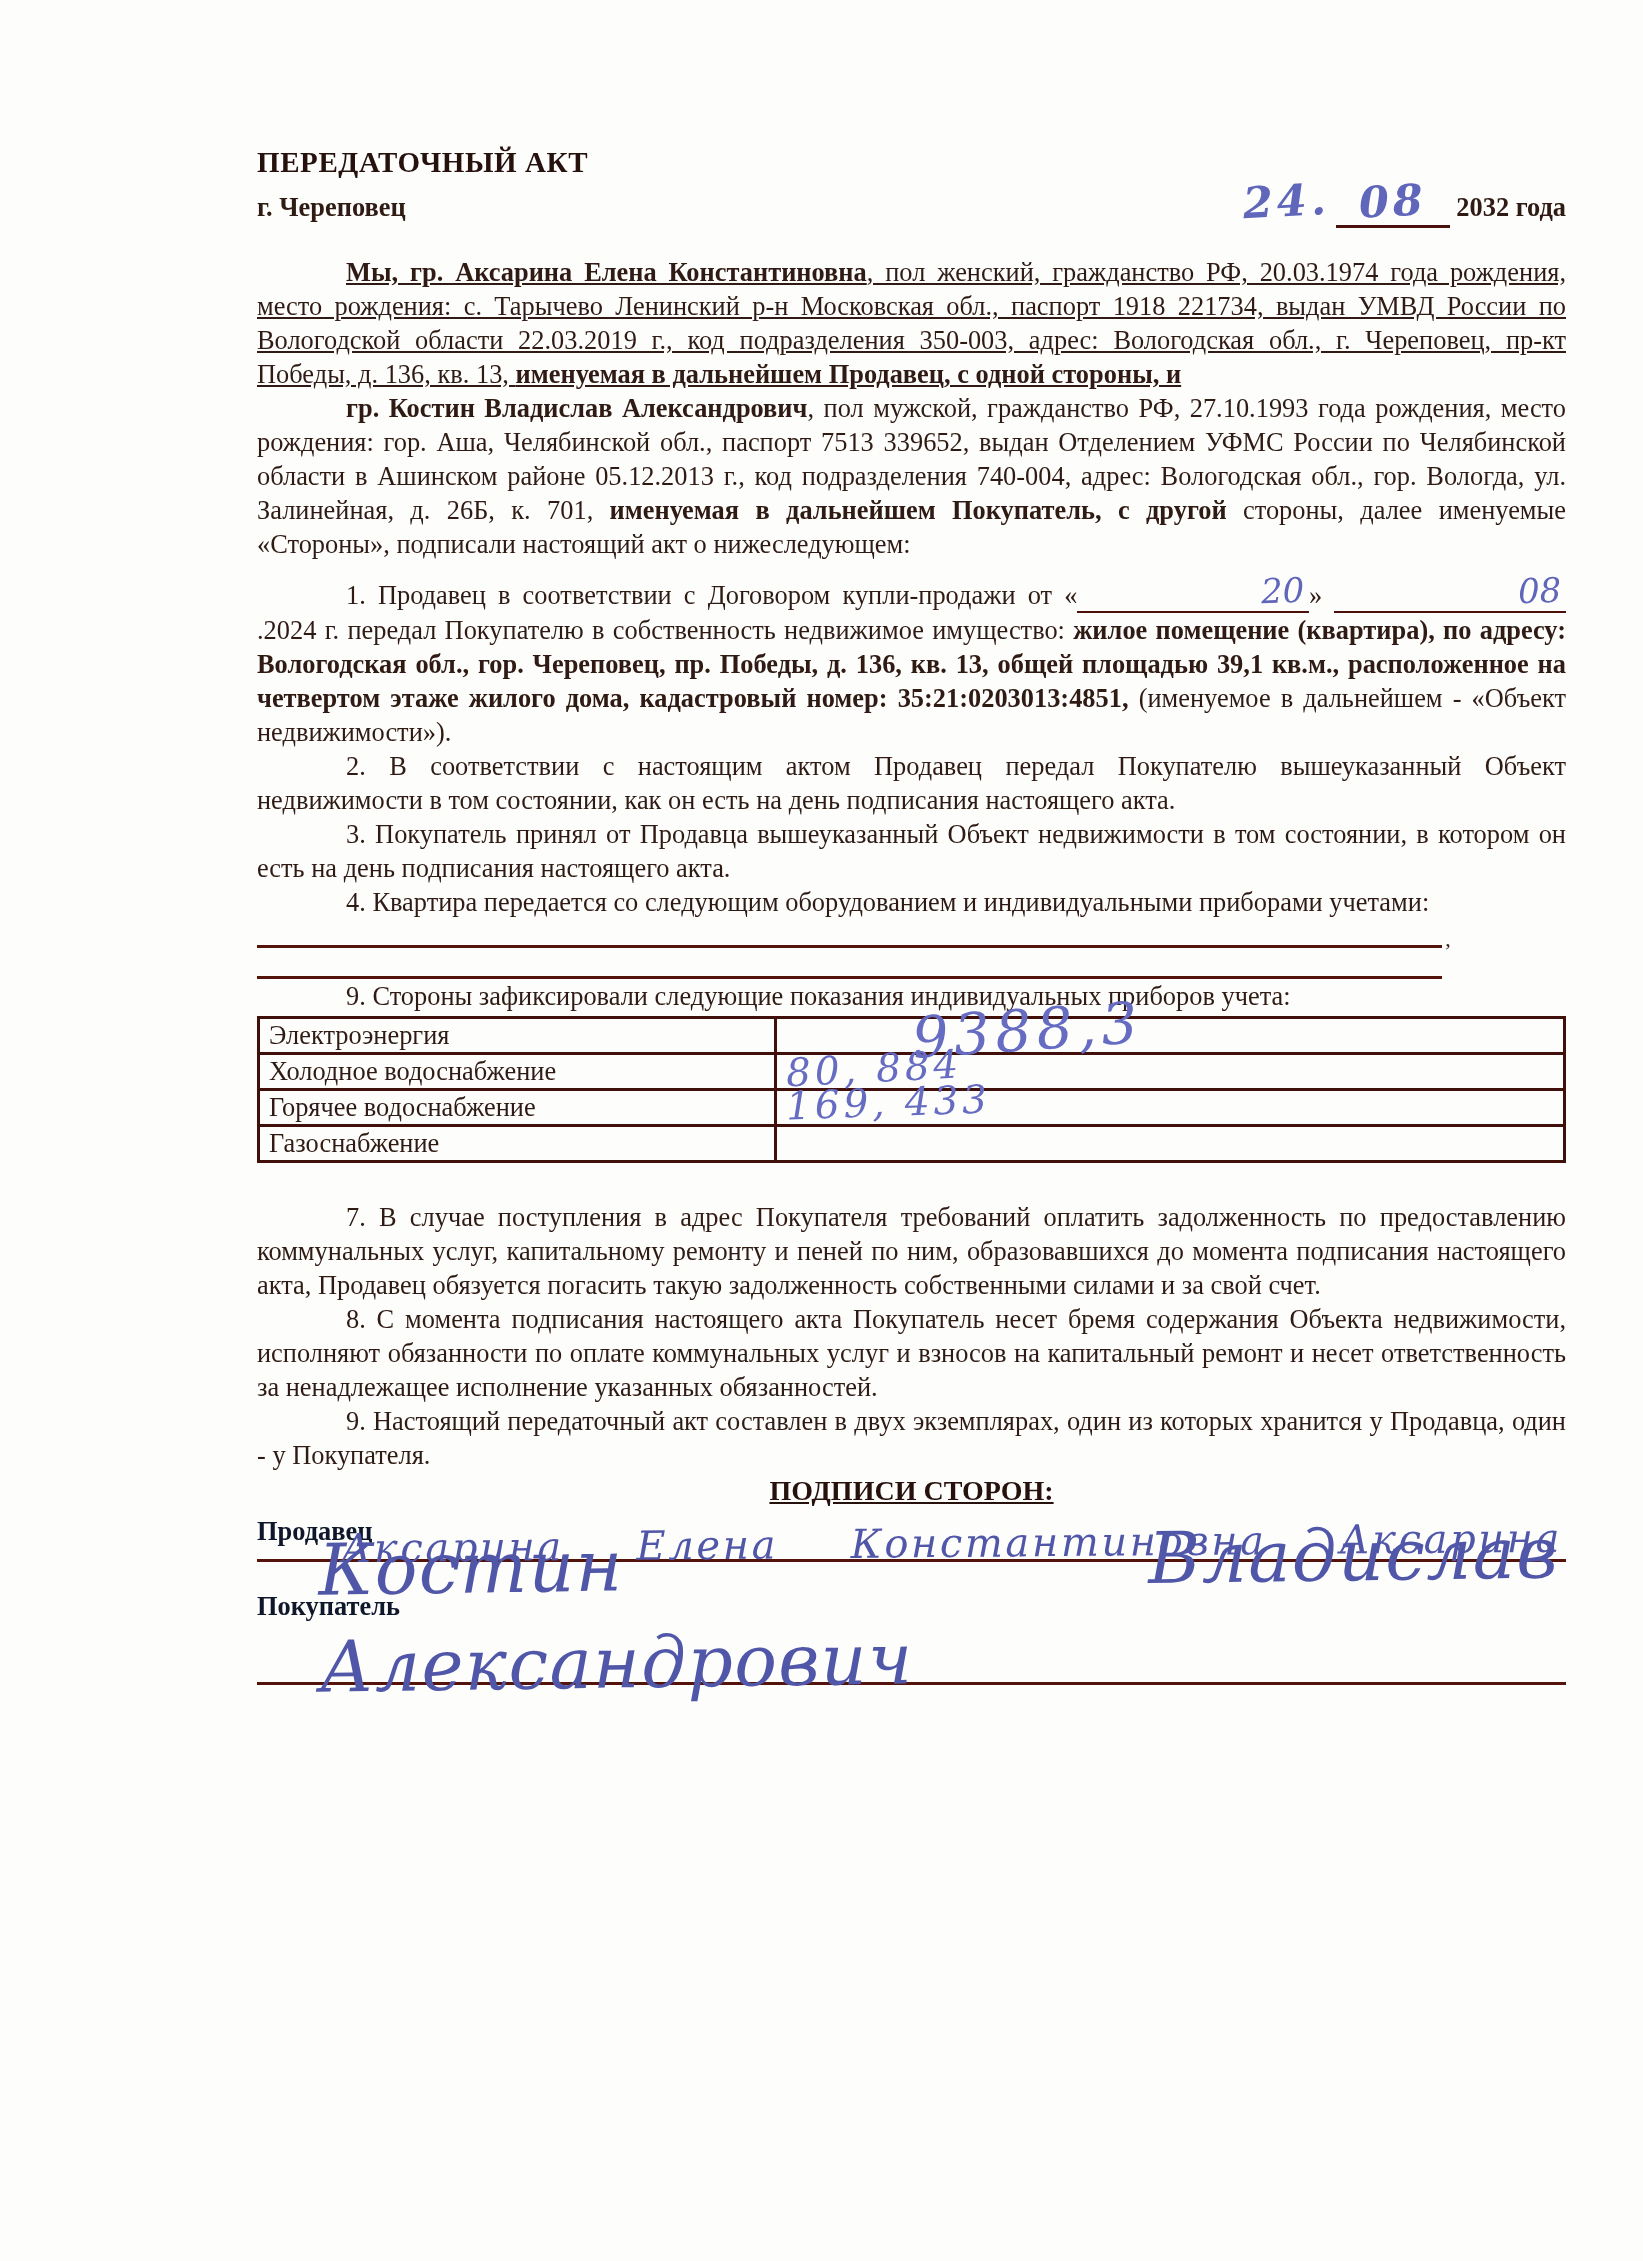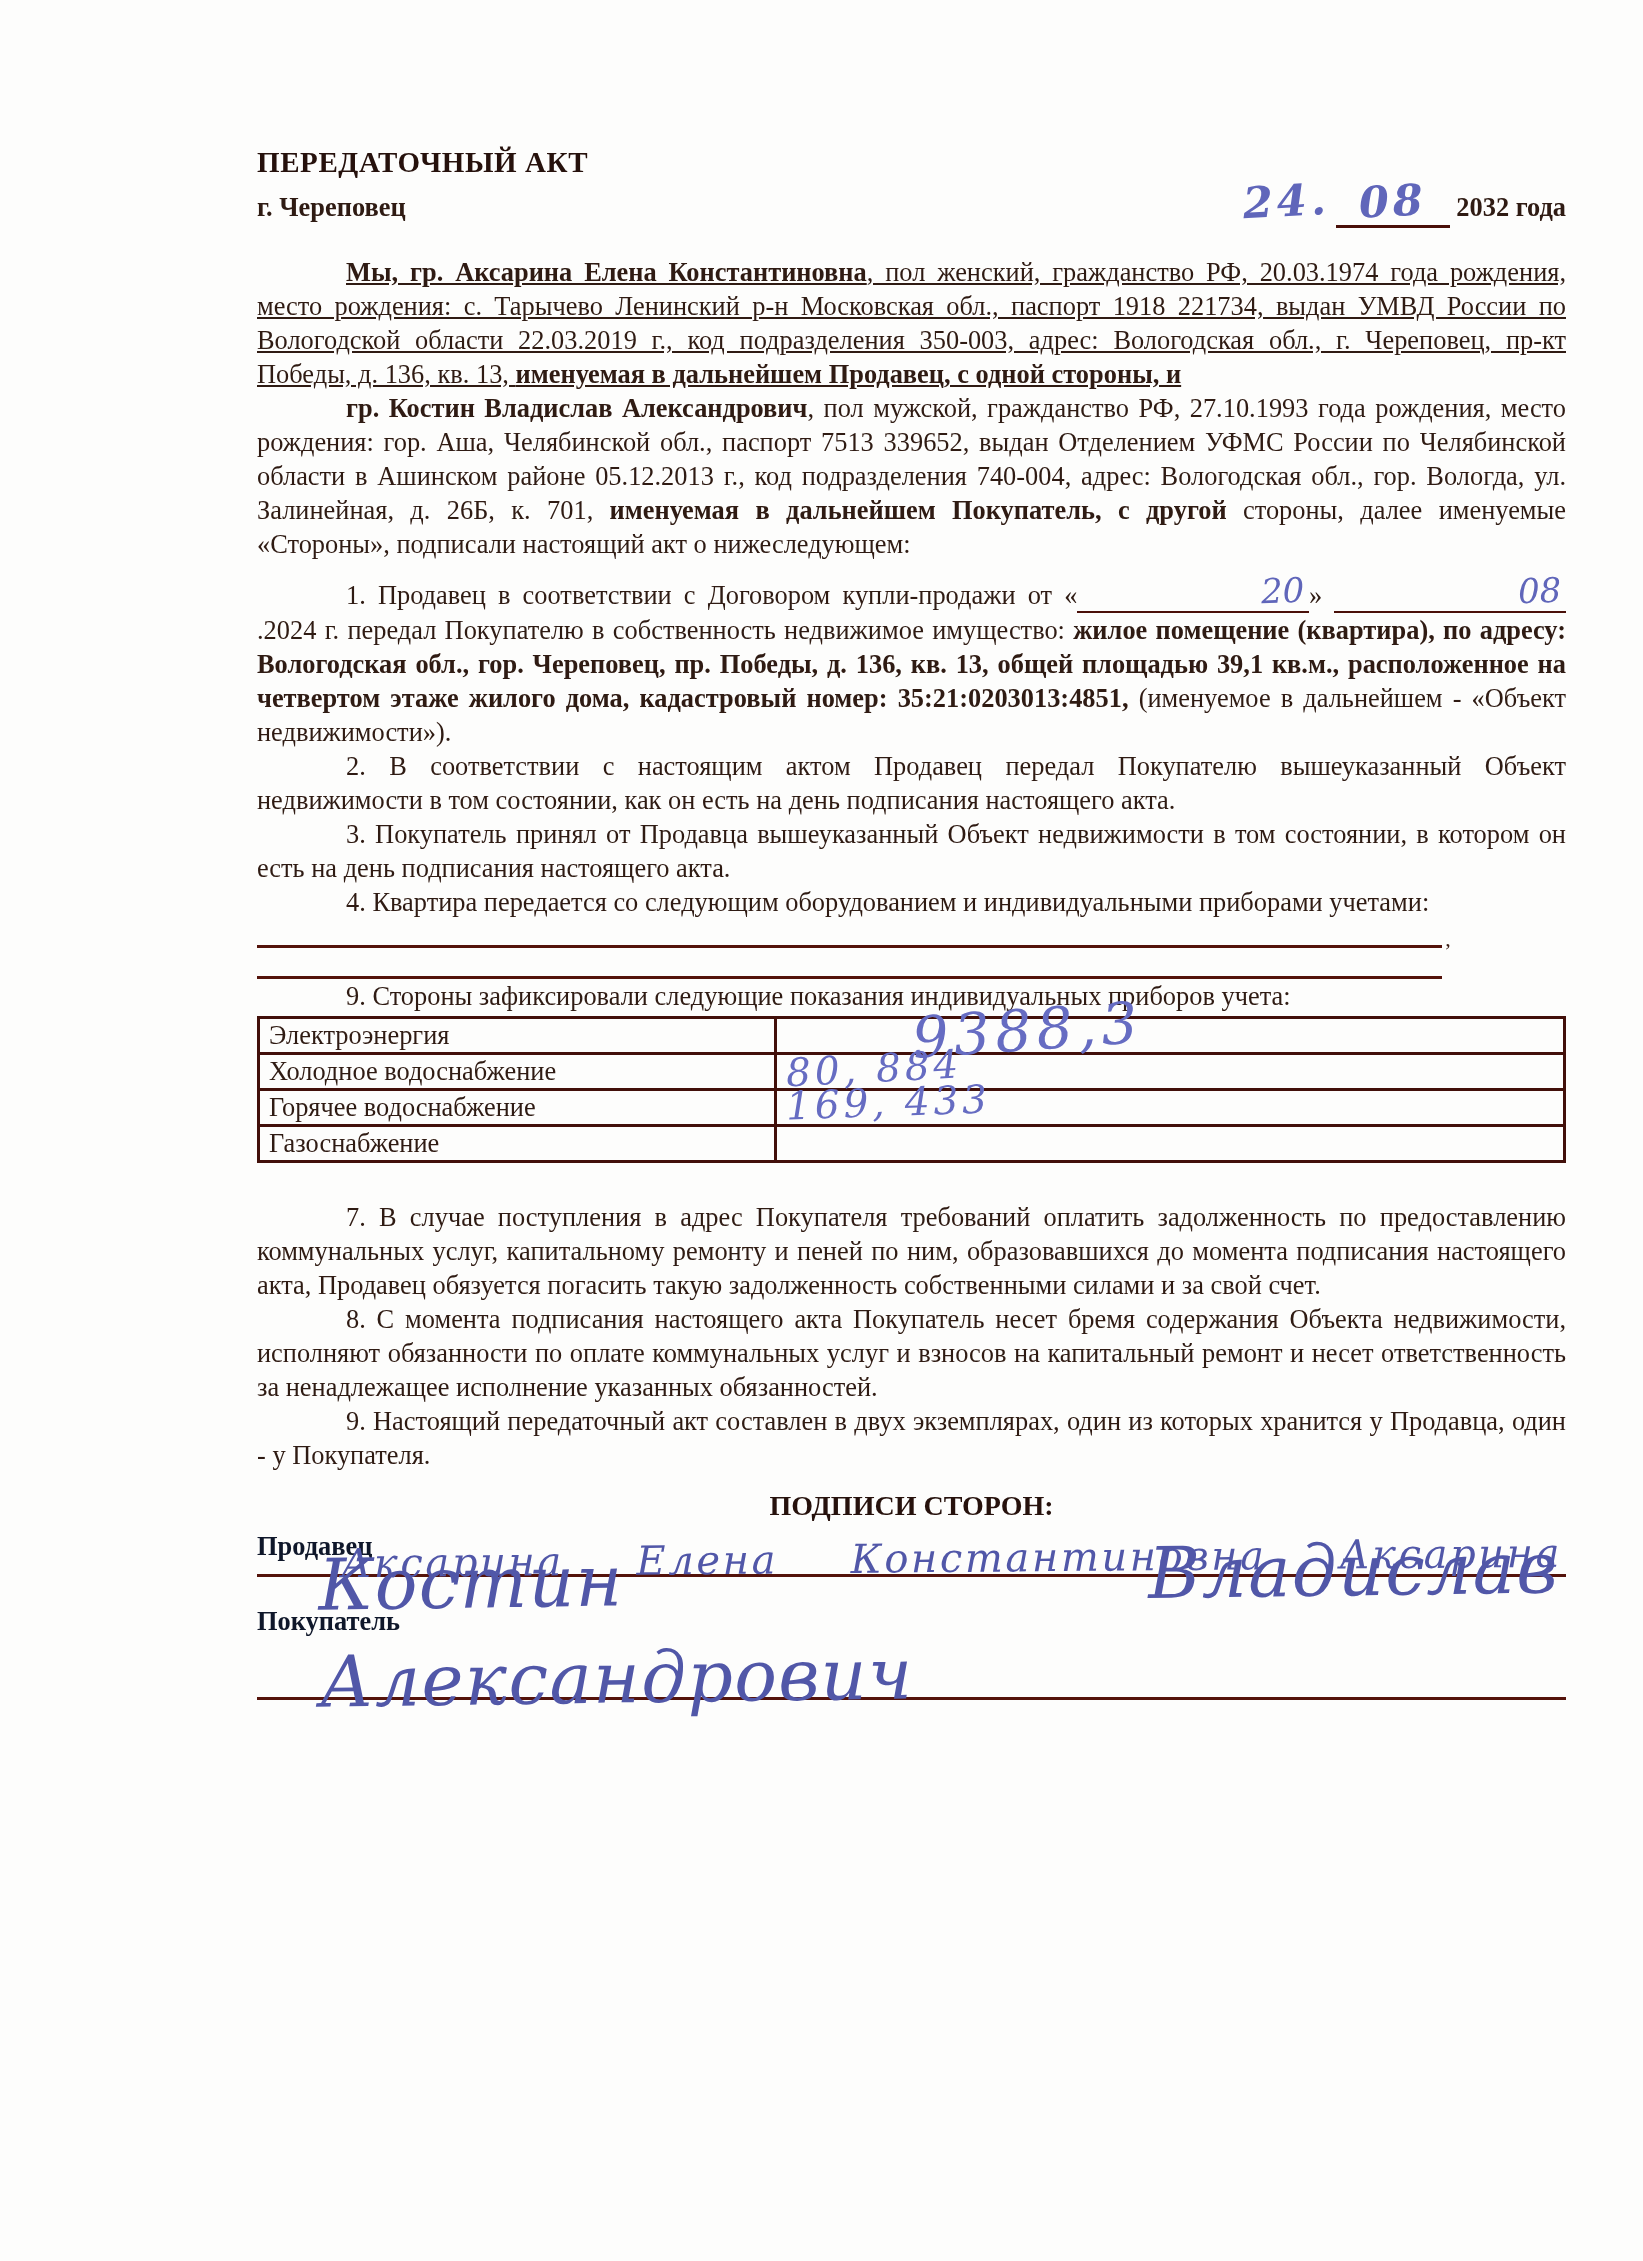--- a/index.html
+++ b/index.html
@@ -42,21 +42,21 @@
     font-size:26.4px; vertical-align:middle; overflow:visible;
   }
   td.label-cell { width:38%; }
   td.value-cell { position:relative; }
   .meter-hw { position:absolute; font-family:"DejaVu Serif",serif; font-style:italic; color:#666cc2; white-space:nowrap; }
   .meter-hw.r0 { left:135px; top:-22px; font-size:57px; transform:rotate(-4deg); letter-spacing:5.2px; }
   .meter-hw.r1 { left:9px; top:-9px; font-size:39px; transform:rotate(-3deg); letter-spacing:3.9px; }
   .meter-hw.r2 { left:9px; top:-10.3px; font-size:39px; transform:rotate(-2deg); letter-spacing:3.9px; }
   .meter-hw.r3 { left:9px; top:0; font-size:39px; }
 
-  .sign-heading { margin-top:17px; text-align:center; font-weight:bold; font-size:28px; line-height:34px; text-indent:0; color:#26110c; }
+  .sign-heading { margin-top:2px; text-align:center; font-weight:bold; font-size:28px; line-height:34px; text-indent:0; color:#26110c;text-decoration:underline; }
 
   .sig-block { position:relative; border-bottom:3.2px solid #54130b; }
   .sig-block.seller { margin-top:6.4px; height:45px; }
   .sig-block.buyer  { margin-top:27px; height:93px; }
   .sig-label { position:absolute; left:0; top:0; font-weight:bold; font-size:26.4px; line-height:34px; color:#0f172a; }
   .sig-hw {
     position:absolute; font-family:"DejaVu Serif",serif; font-style:italic; color:#5157a8;
     text-align:justify; text-align-last:justify; white-space:normal;
   }
   .sig-hw.seller-hw { left:84px; right:3.9px; bottom:-10.3px; font-size:40px; line-height:52px; letter-spacing:2.6px; transform:rotate(-0.5deg); }

